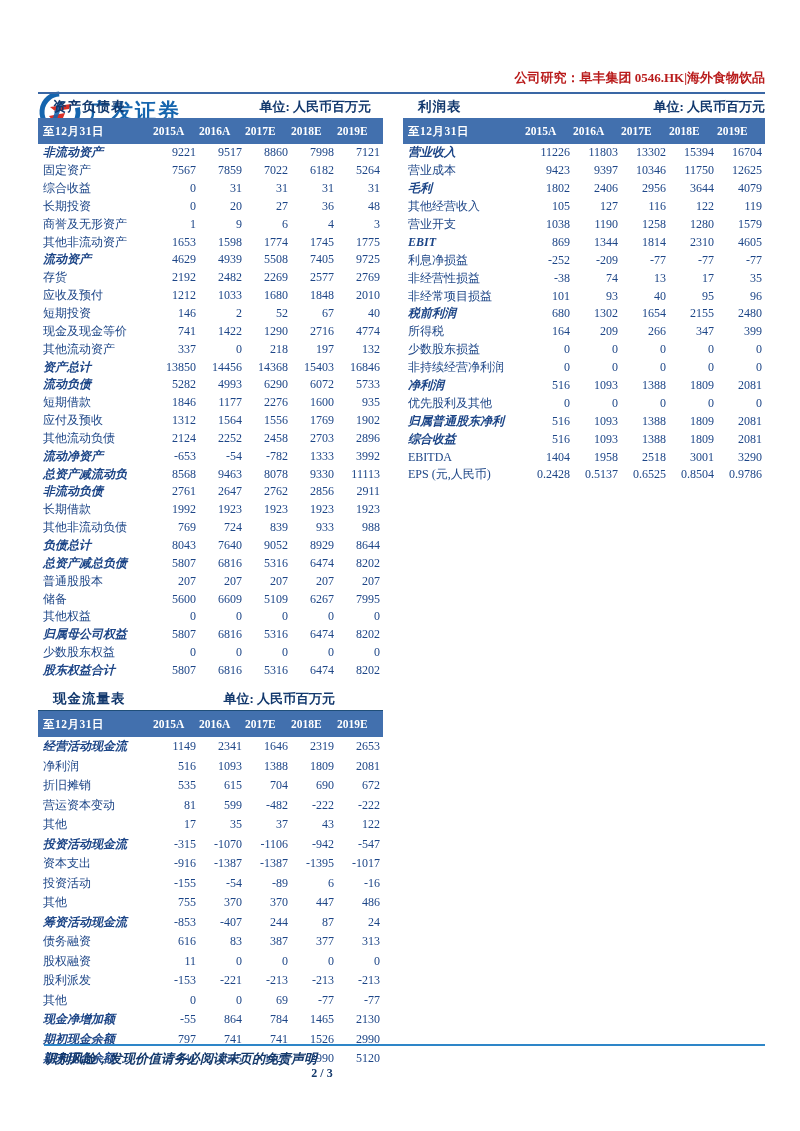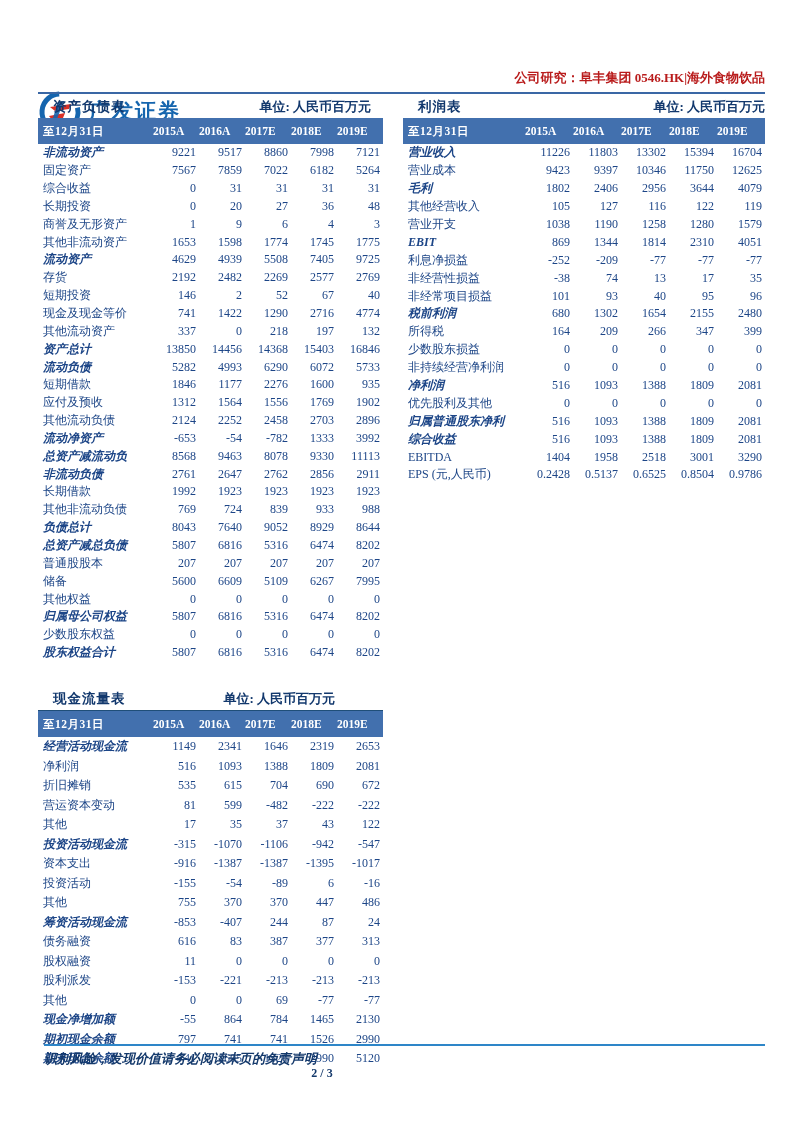--- a/index.html
+++ b/index.html
@@ -141,20 +141,28 @@
       </div>
       <div class="row">
         <span class="lbl">存货</span>
         <span class="val">2192</span>
         <span class="val">2482</span>
         <span class="val">2269</span>
         <span class="val">2577</span>
         <span class="val">2769</span>
       </div>
       <div class="row">
+        <span class="lbl">应收及预付</span>
+        <span class="val">1212</span>
+        <span class="val">1033</span>
+        <span class="val">1680</span>
+        <span class="val">1848</span>
+        <span class="val">2010</span>
+      </div>
+      <div class="row">
         <span class="lbl">短期投资</span>
         <span class="val">146</span>
         <span class="val">2</span>
         <span class="val">52</span>
         <span class="val">67</span>
         <span class="val">40</span>
       </div>
       <div class="row">
         <span class="lbl">现金及现金等价</span>
         <span class="val">741</span>
@@ -371,21 +379,21 @@
         <span class="val">1258</span>
         <span class="val">1280</span>
         <span class="val">1579</span>
       </div>
       <div class="row bold">
         <span class="lbl">EBIT</span>
         <span class="val">869</span>
         <span class="val">1344</span>
         <span class="val">1814</span>
         <span class="val">2310</span>
-        <span class="val">4051</span>
+        <span class="val">4605</span>
       </div>
       <div class="row">
         <span class="lbl">利息净损益</span>
         <span class="val">-252</span>
         <span class="val">-209</span>
         <span class="val">-77</span>
         <span class="val">-77</span>
         <span class="val">-77</span>
       </div>
       <div class="row">

